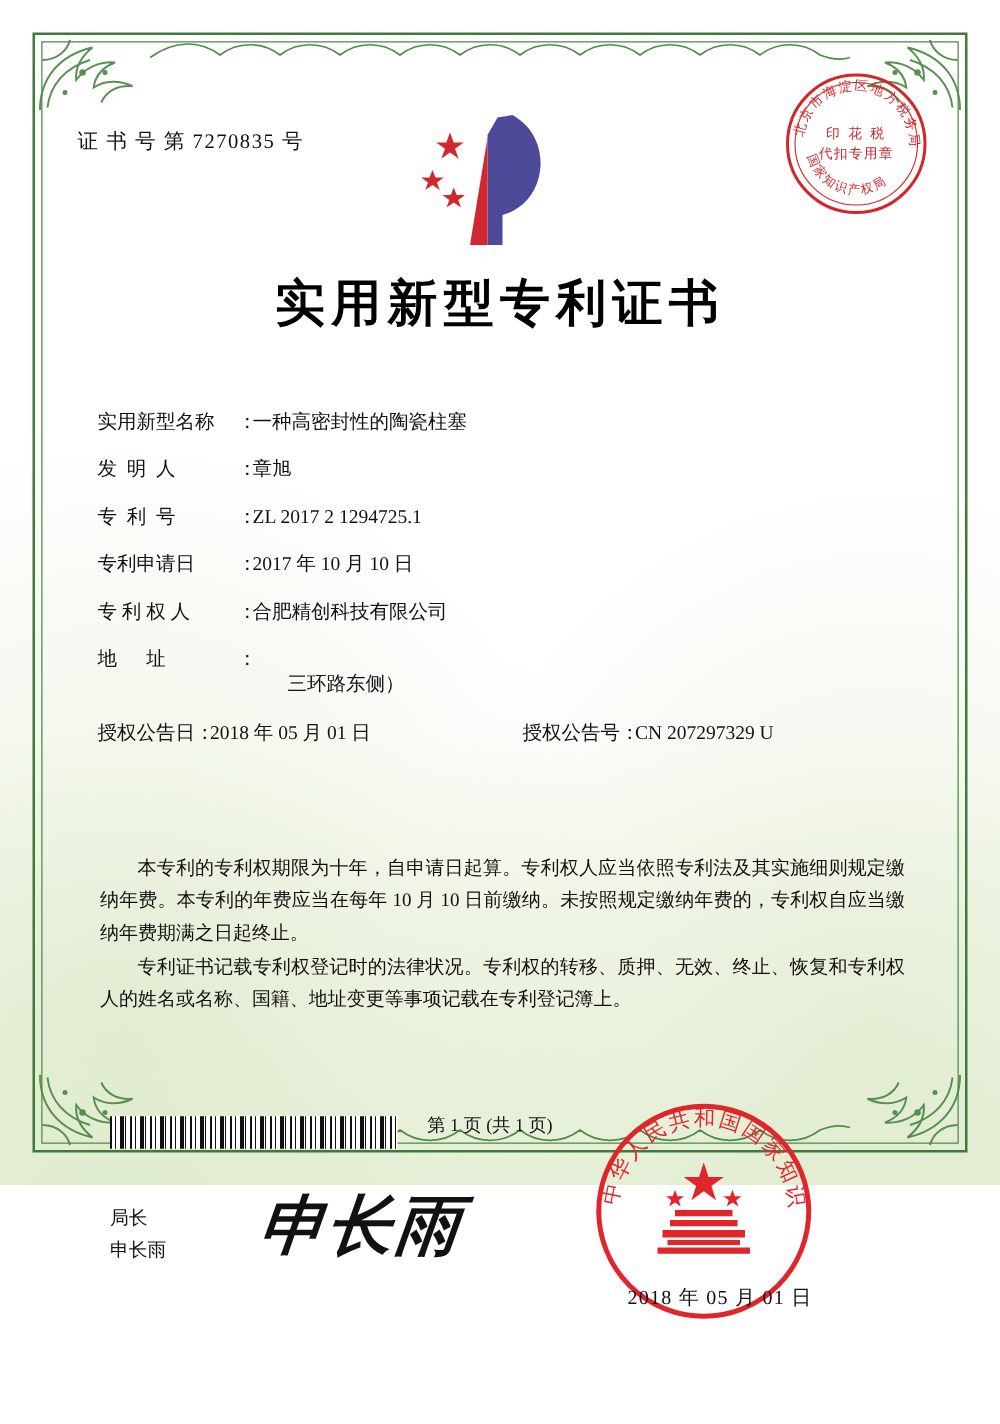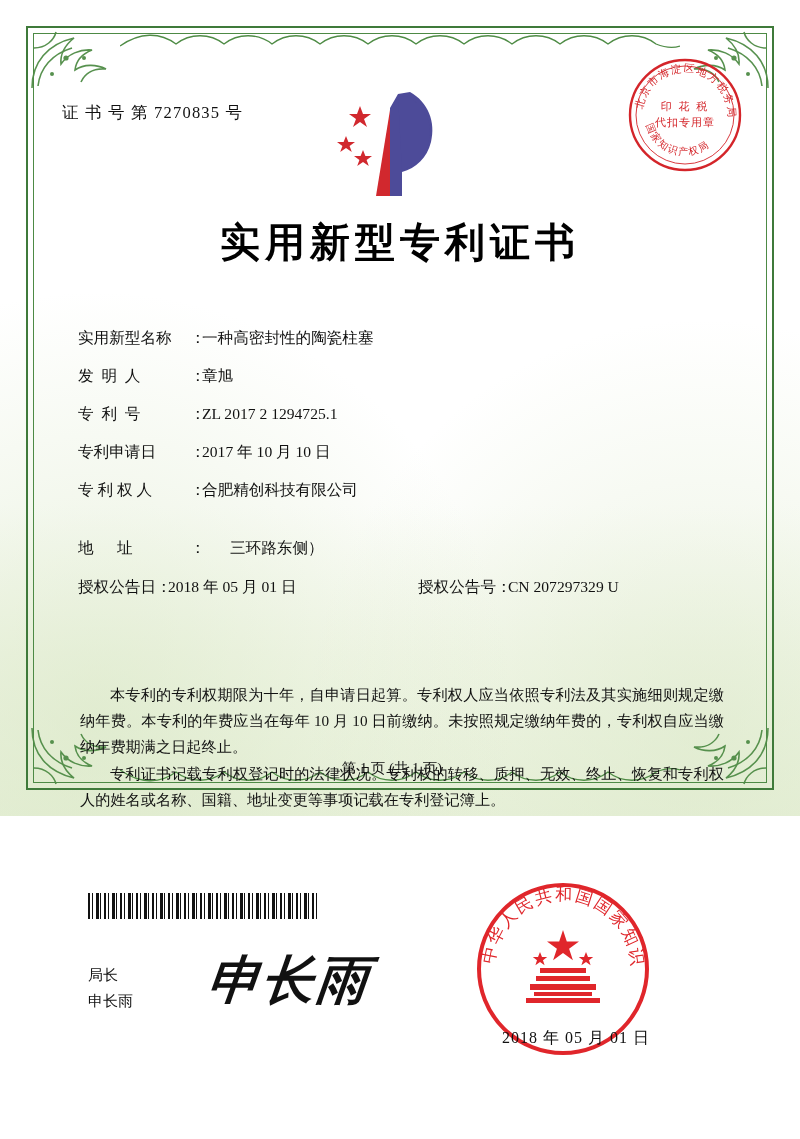--- a/index.html
+++ b/index.html
@@ -11,21 +11,21 @@
     height: 1139px;
     background: #ffffff;
     font-family: "Liberation Serif", "DejaVu Serif", serif;
     color: #111111;
     overflow: hidden;
   }
 
   .page {
     position: relative;
     width: 800px;
-    height: 816px;
+    height: 948px;
     background:
       radial-gradient(ellipse at 12% 88%, rgba(212,228,190,0.55) 0%, rgba(255,255,255,0) 42%),
       radial-gradient(ellipse at 88% 90%, rgba(214,229,193,0.5) 0%, rgba(255,255,255,0) 40%),
       linear-gradient(180deg, #ffffff 0%, #ffffff 62%, #f4f8ec 80%, #eaf2dd 100%);
     box-sizing: border-box;
   }
 
   
   .border-outer {
     position: absolute;
@@ -105,21 +105,21 @@
   .fields {
     position: absolute;
     left: 78px;
     top: 330px;
     width: 650px;
     font-size: 15.6px;
     line-height: 1.0;
   }
   .field-row {
     display: flex;
-    align-items: flex-end;
+    align-items: flex-start;
     margin-bottom: 22.5px;
   }
   .field-label {
     width: 112px;
     flex: 0 0 112px;
     white-space: pre;
     color: #111;
   }
   .field-colon {
     width: 12px;

